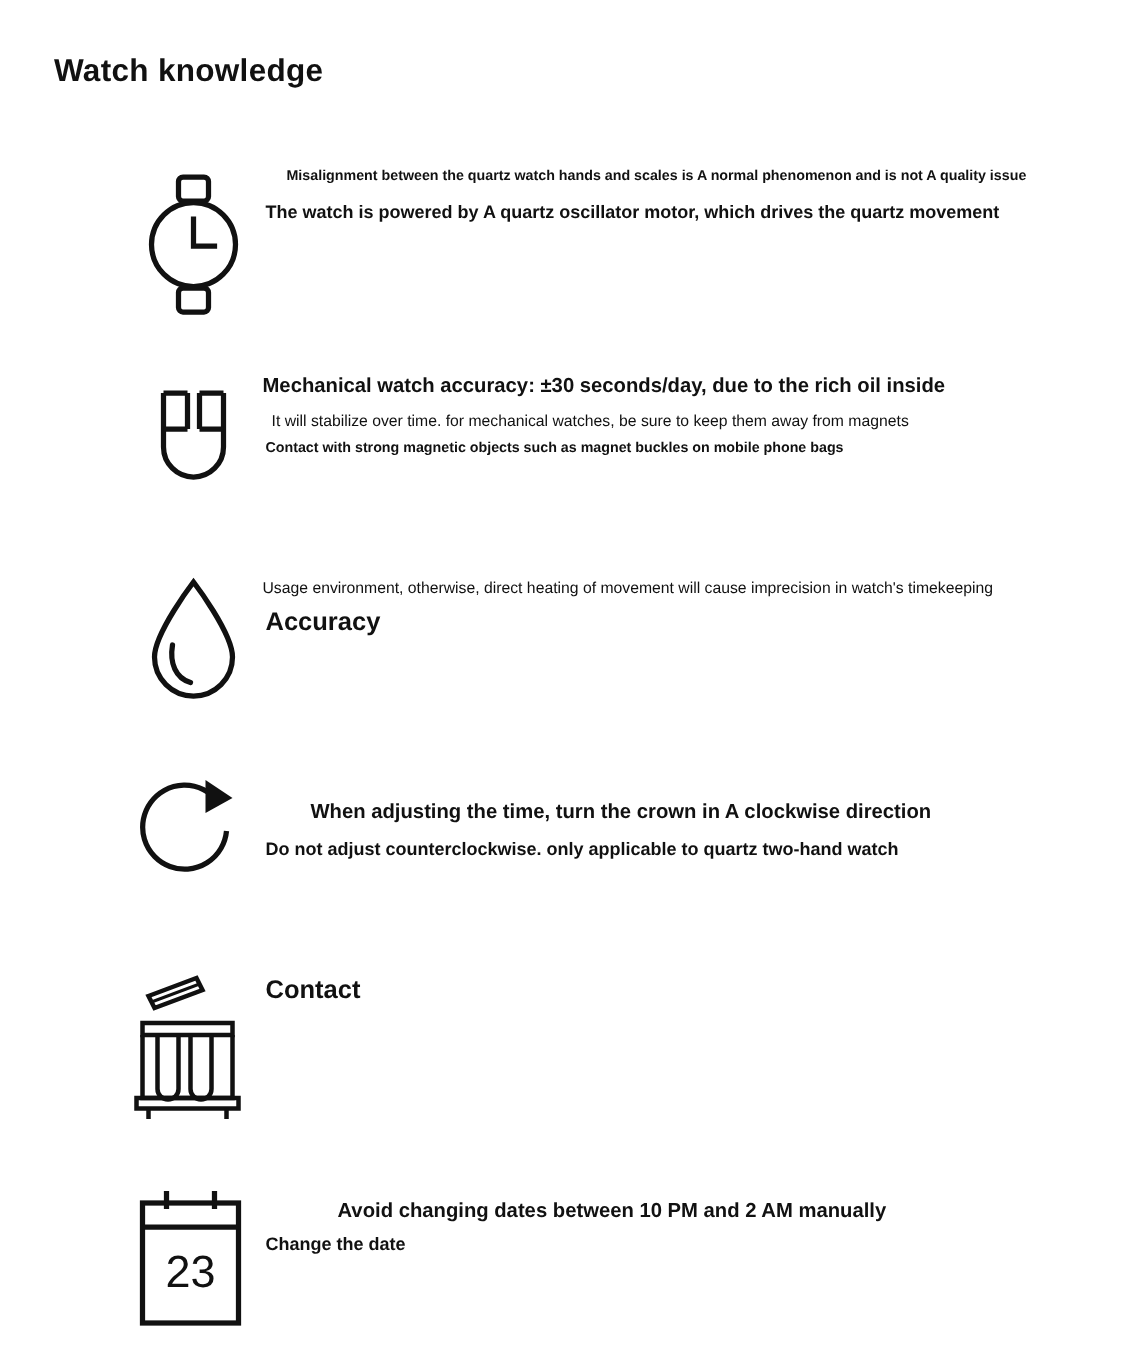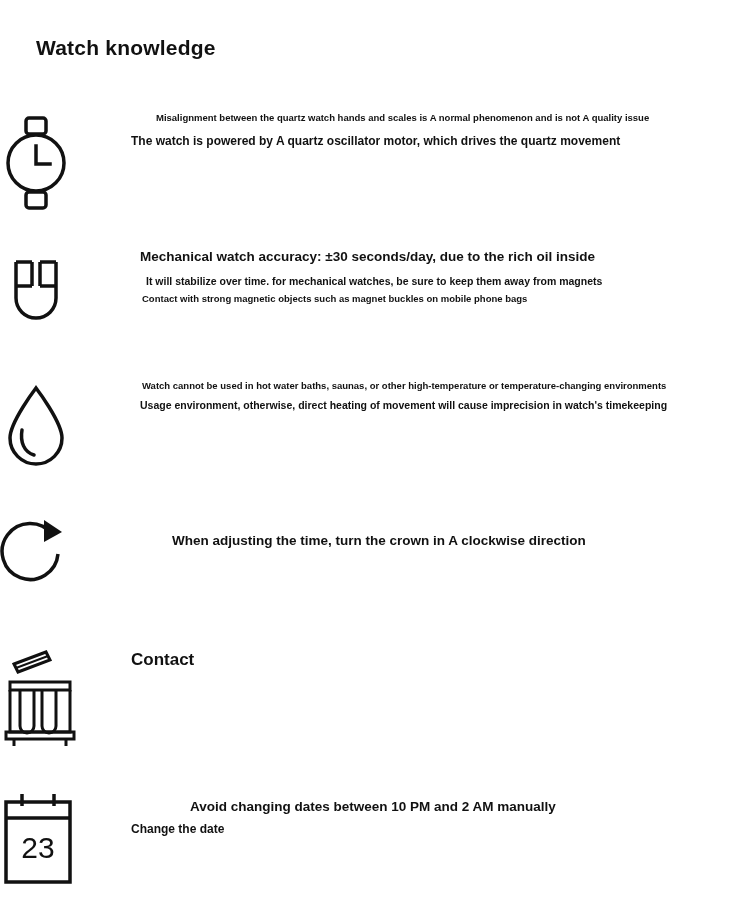--- a/index.html
+++ b/index.html
@@ -34,43 +34,44 @@
     position: absolute;
     left: 0;
     width: 750px;
     display: flex;
     align-items: flex-start;
   }
   .icon-cell {
     width: 130px;
     flex: 0 0 130px;
     display: flex;
-    justify-content: flex-start;
+    justify-content: flex-end;
     align-items: flex-start;
     padding-top: 2px;
+    margin-left: 35px;
   }
   .text-cell {
     flex: 1 1 auto;
     padding-right: 20px;
   }
   .line {
     display: block;
     line-height: 1.35;
     white-space: nowrap;
   }
   
   .t-xs { font-size: 9.5px; font-weight: bold; }
-  .t-sm { font-size: 10.5px; font-weight: bold; }
+  .t-sm { font-size: 10.5px; font-weight: normal; }
   .t-md { font-size: 12px; font-weight: bold; }
   .t-lg { font-size: 13.5px; font-weight: bold; }
   .t-xl { font-size: 17px; font-weight: bold; }
 
   
   .off-0  { margin-left: 12px; }
-  .off-6  { margin-left: 1px; }
+  .off-6  { margin-left: 12px; }
   .off-10 { margin-left: 10px; }
   .off-16 { margin-left: 16px; }
   .off-26 { margin-left: 26px; }
   .off-42 { margin-left: 42px; margin-top: 20px; }
   .off-60 { margin-left: 60px; }
 
   .gap-sm { margin-top: 5px; }
   .gap-md { margin-top: 8px; }
 
   svg { display: block; }
@@ -117,34 +118,35 @@
   </div>
 
   <div class="section" style="top:380px;">
     <div class="icon-cell">
       <svg width="72" height="86" viewBox="0 0 72 86" aria-hidden="true">
         <path d="M36 6 C36 6 10 40 10 56 A26 26 0 0 0 62 56 C62 40 36 6 36 6 Z" fill="none" stroke="#111" stroke-width="3.5"></path>
         <path d="M22 48 C20 60 24 70 34 73" fill="none" stroke="#111" stroke-width="3.5" stroke-linecap="round"></path>
       </svg>
     </div>
     <div class="text-cell">
-      <span class="line t-xs off-0">Watch cannot be used in hot water baths, saunas, or other high-temperature or temperature-changing environments</span>
       <span class="line t-sm off-10 gap-sm">Usage environment, otherwise, direct heating of movement will cause imprecision in watch's timekeeping</span>
+      <span class="line t-xl off-6 gap-sm">Accuracy</span>
     </div>
   </div>
 
   <div class="section" style="top:512px;">
     <div class="icon-cell">
       <svg width="72" height="84" viewBox="0 0 72 84" aria-hidden="true">
         <path d="M52 20 A28 28 0 1 0 58 40" fill="none" stroke="#111" stroke-width="3.5" stroke-linecap="butt"></path>
         <polygon points="44,6 62,18 44,28" fill="#111"></polygon>
       </svg>
     </div>
     <div class="text-cell">
       <span class="line t-lg off-42">When adjusting the time, turn the crown in A clockwise direction</span>
+      <span class="line t-md off-6 gap-md">Do not adjust counterclockwise. only applicable to quartz two-hand watch</span>
     </div>
   </div>
 
   <div class="section" style="top:644px;">
     <div class="icon-cell">
       <svg width="80" height="108" viewBox="0 0 80 108" aria-hidden="true">
         <path d="M14 18 L46 6 L50 14 L18 26 Z" fill="none" stroke="#111" stroke-width="3"></path>
         <line x1="16" y1="22" x2="48" y2="10" stroke="#111" stroke-width="2"></line>
         <rect x="10" y="36" width="60" height="8" fill="none" stroke="#111" stroke-width="3"></rect>
         <path d="M20 44 L20 80 A7 7 0 0 0 34 80 L34 44" fill="none" stroke="#111" stroke-width="3"></path>

